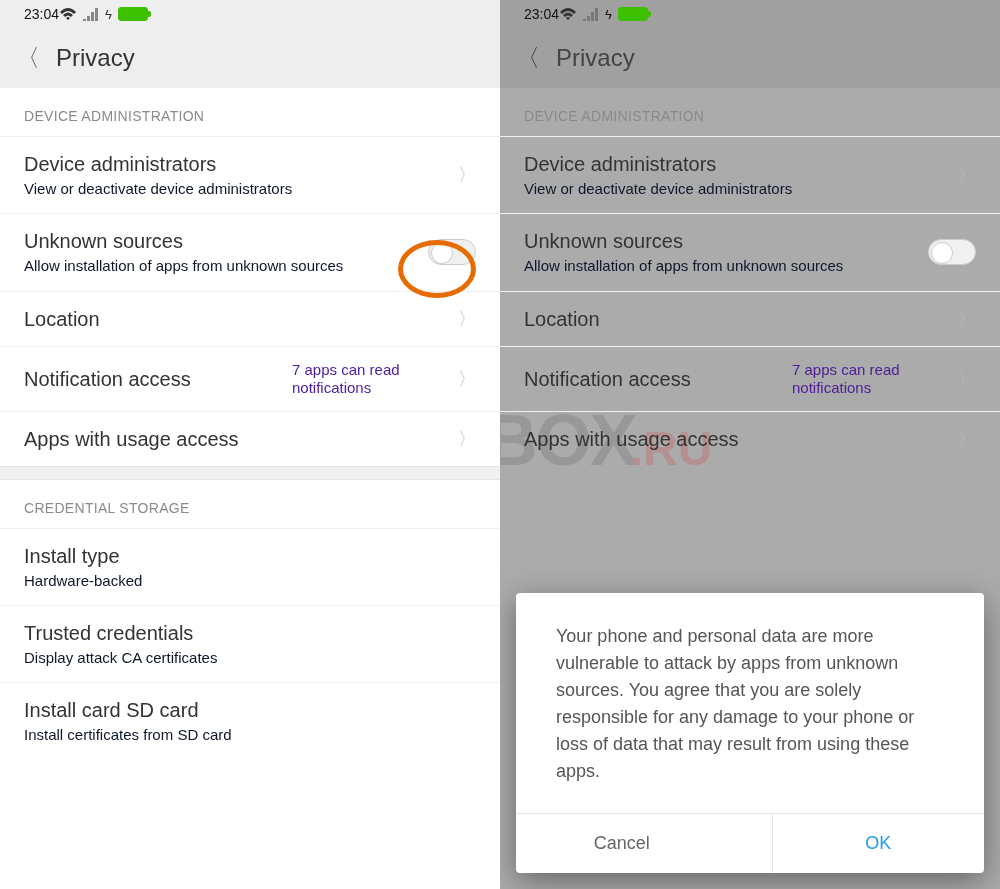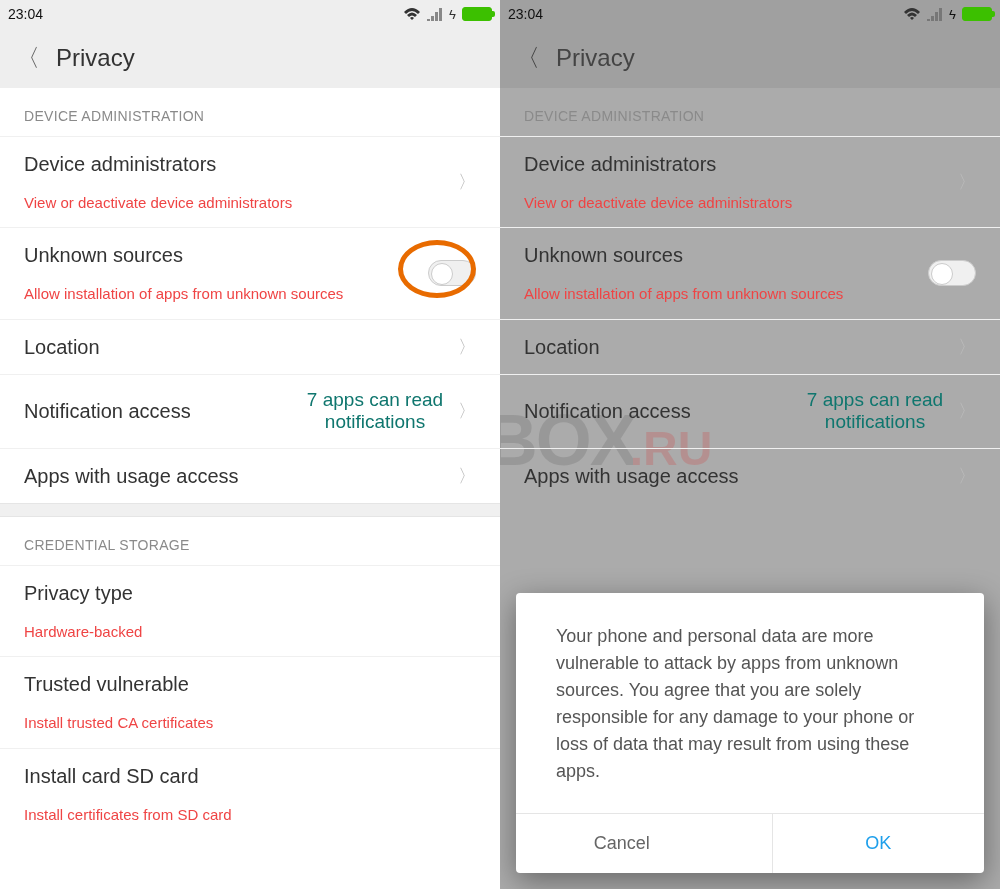--- a/index.html
+++ b/index.html
@@ -1,34 +1,34 @@
 <!DOCTYPE html>
 <html><head>
 <meta charset="utf-8">
 <style>
 * { margin:0; padding:0; box-sizing:border-box; font-family:-apple-system,Helvetica,Arial,sans-serif; }
 body { width:1000px; height:889px; display:flex; position:relative; overflow:hidden; background:#fff;}
 .phone { width:500px; height:889px; position:relative; overflow:hidden; background:#fff;}
 .phone.right { background:#fff; }
 .overlay { position:absolute; inset:0; background:rgba(0,0,0,.33); }
-.statusbar { height:28px; display:flex; align-items:center; justify-content:space-between; padding:0 8px; font-size:14px; color:#111; background:#eee; position:relative; z-index:5;}
+.statusbar { height:28px; display:flex; align-items:center; padding:0 24px; font-size:14px; color:#111; background:#eee; position:relative; z-index:5;}
 .status-icons { display:flex; align-items:center; gap:6px;}
 .battery { width:30px; height:14px; border:1px solid #3cc000; border-radius:3px; position:relative; background:#3cc000;}
 .battery::after { content:""; position:absolute; right:-4px; top:3px; width:3px; height:6px; background:#3cc000; border-radius:0 2px 2px 0;}
 .header { height:60px; background:#eee; display:flex; align-items:center; padding:0 16px; gap:16px; position:relative; z-index:5;}
 .back-ch { font-size:24px; color:#666; }
 .header-title { font-size:24px; color:#333; font-weight:400;}
 .section-header { padding:20px 24px 12px; font-size:14px; color:#8a8a8a; letter-spacing:.3px; background:#fff;}
 .section-sep { height:14px; background:#f0f0f0; border-top:1px solid #e5e5e5; border-bottom:1px solid #e5e5e5;}
-.row { padding:14px 24px; background:#fff; display:flex; align-items:center; gap:8px; border-top:1px solid #f0f0f0;}
+.row { padding:14px 24px; background:#fff; display:flex; align-items:center; gap:16px; border-top:1px solid #f0f0f0;}
 .row:first-of-type{border-top:none;}
 .row .txt { flex:1;}
 .row .title { font-size:20px; color:#333; line-height:1.3;}
-.row .sub { font-size:15px; color:#ef4444; line-height:1.35; margin-top:16px;}
-.row .value { font-size:19px; color:#0f766e; text-align:center; line-height:1.2; max-width:150px;}
+.row .sub { font-size:15px; color:#0f172a; line-height:1.35; margin-top:2px;}
+.row .value { font-size:15px; color:#4c1d95; text-align:left; line-height:1.2; max-width:150px;}
 .chev { color:#bbb; font-size:18px;}
 .toggle { width:48px; height:26px; border:1px solid #ccc; border-radius:13px; background:#f0f0f0; position:relative;}
 .toggle::after { content:""; position:absolute; left:2px; top:2px; width:20px; height:20px; border-radius:50%; background:#fff; border:1px solid #ccc;}
 .highlight { position:absolute; border:5px solid #e86b00; border-radius:50%/50%; pointer-events:none; z-index:10;}
 .watermark { position:absolute; left:50%; top:50%; transform:translate(-50%,-55%); display:flex; align-items:center; gap:10px; opacity:.15; pointer-events:none; z-index:1;}
 .watermark .box { width:90px; height:100px; background:#e06600; clip-path:polygon(50% 0,100% 25%,100% 75%,50% 100%,0 75%,0 25%);} 
 .watermark .t1 { font-size:72px; font-weight:700; color:#333; letter-spacing:-2px;}
 .watermark .t2 { font-size:48px; font-weight:700; color:#e80000; margin-left:-6px;}
 .dialog { position:absolute; left:16px; right:16px; bottom:16px; background:#fff; border-radius:4px; box-shadow:0 8px 30px rgba(0,0,0,.4); z-index:20;}
 .dialog-body { padding:30px 40px 28px; font-size:18px; color:#555; line-height:1.5;}
@@ -107,28 +107,28 @@
           <div class="title">Apps with usage access</div>
         </div>
       <span class="chev">〉</span>
     </div>
 
     <div class="section-sep"></div>
     <div class="section-header">CREDENTIAL STORAGE</div>
 
     <div class="row">
       <div class="txt">
-        <div class="title">Privacy type</div>
+        <div class="title">Install type</div>
         <div class="sub">Hardware-backed</div>
       </div>
     </div>
     <div class="row">
       <div class="txt">
-        <div class="title">Trusted vulnerable</div>
-        <div class="sub">Install trusted CA certificates</div>
+        <div class="title">Trusted credentials</div>
+        <div class="sub">Display attack CA certificates</div>
       </div>
     </div>
     <div class="row">
       <div class="txt">
         <div class="title">Install card SD card</div>
         <div class="sub">Install certificates from SD card</div>
       </div>
     </div>
   </div>
   <div class="highlight" style="left:398px; top:240px; width:78px; height:58px;"></div>

